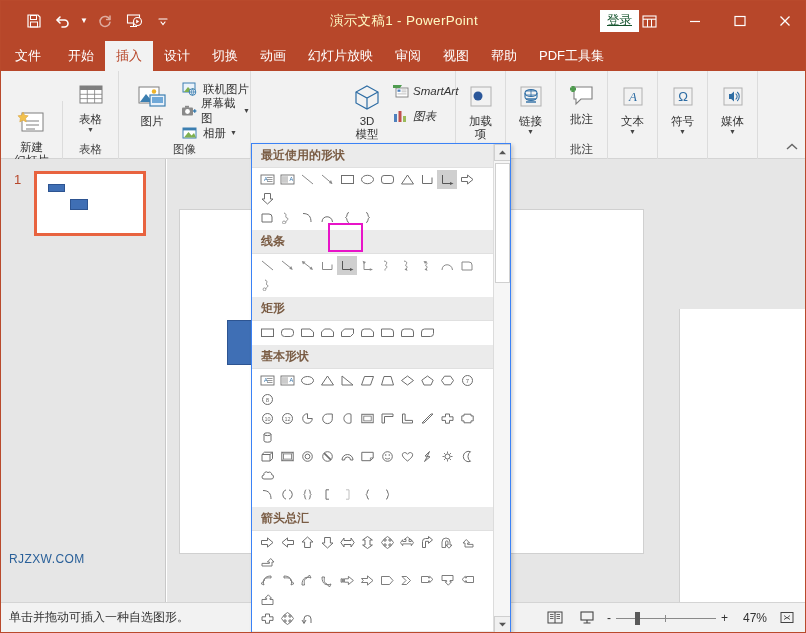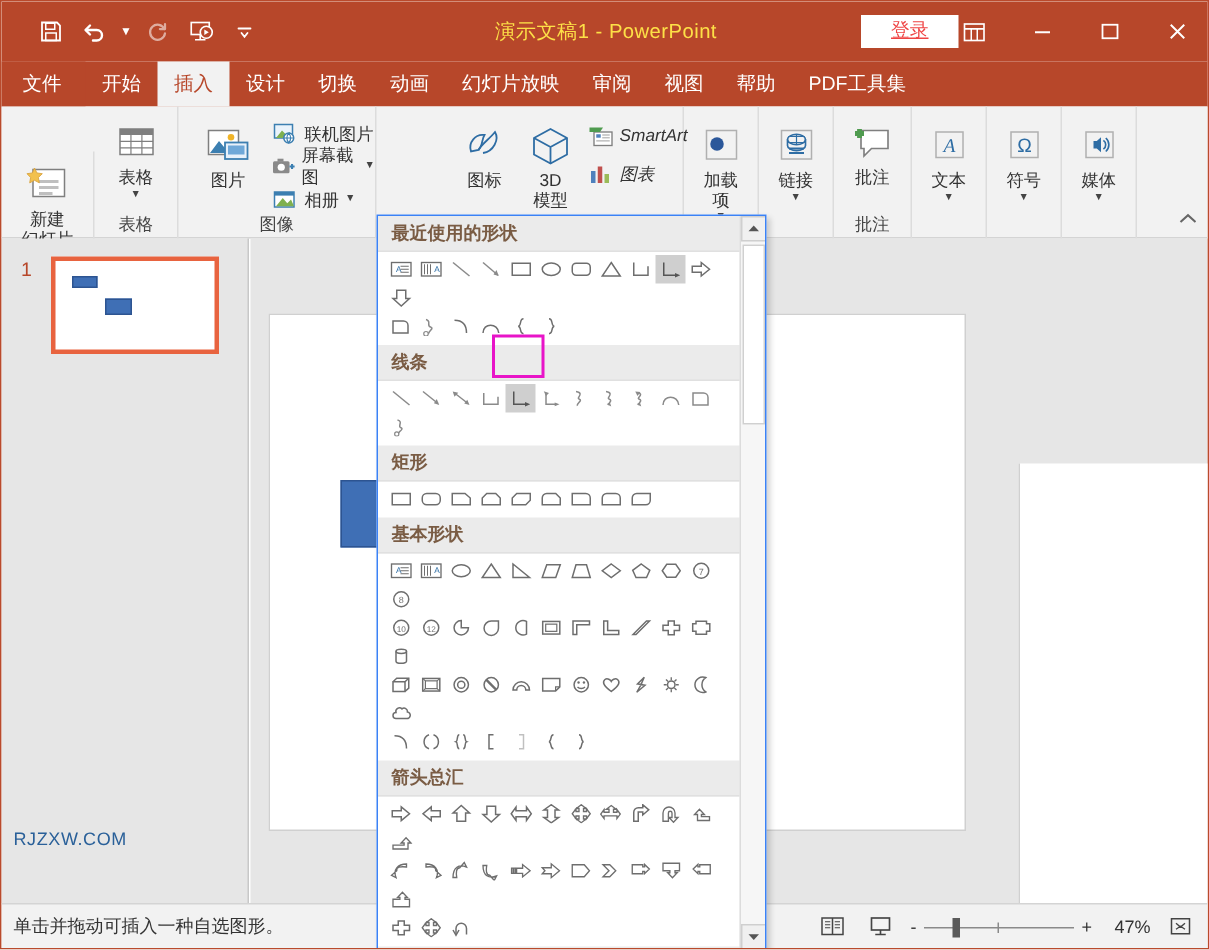--- a/index.html
+++ b/index.html
@@ -28,27 +28,27 @@
   .qat-btn {
     width: 26px; height: 24px;
     display: flex; align-items: center; justify-content: center;
     color: #fff;
   }
   .qat-btn svg { display: block; }
   .qat-caret { font-size: 8px; line-height: 1; color: #fff; width: 10px; text-align: center;}
   .doc-title {
     position: absolute; left: 0; top: 0; width: 806px; height: 40px;
     display: flex; align-items: center; justify-content: center;
-    font-size: 13.5px; color: #fde047; letter-spacing: .3px;
+    font-size: 13.5px; color: #fef9c3; letter-spacing: .3px;
     pointer-events: none;
   }
   .signin {
     position: absolute; right: 168px; top: 9px;
-    background: #fff; color: #ef4444;
-    font-size: 12.5px; padding: 3px 20px 4px;
+    background: #fff; color: #14532d;
+    font-size: 12.5px; padding: 3px 7px 4px;
     line-height: 1.2;
   }
   .signin u { text-decoration: underline; }
   .winbtns { position: absolute; right: 0; top: 0; height: 40px; display: flex; }
   .winbtn {
     width: 45px; height: 40px; display: flex; align-items: center; justify-content: center;
     color: #fff;
   }
 
   
@@ -362,29 +362,20 @@
           <span>相册</span>
           <span class="caretdown">▼</span>
         </div>
       </div>
       <div class="rgroup-label">图像</div>
     </div>
 
     <div class="rgroup" style="left:250px; width:205px;">
       <div class="magenta-box" style="left:253px; top:112px; width:44px; height:25px;"></div>
 
-      <div class="bigbtn" style="position:absolute;left:52px;top:6px;width:40px;">
-        <div class="ico">
-          <svg width="30" height="28" viewBox="0 0 30 28">
-              <path d="M6 17 C4 11 9 5 15 6 C13 9 14 13 11 16 z" fill="none" stroke="#2e6da4" stroke-width="1.2"></path>
-              <path d="M11 16 C13 12 18 9 22 4 C25 9 21 17 14 18" fill="none" stroke="#2e6da4" stroke-width="1.2"></path>
-            </svg>
-        </div>
-        <div class="lbl">图标</div>
-      </div>
 
       <div class="bigbtn" style="position:absolute;left:94px;top:6px;width:44px;">
         <div class="ico">
           <svg width="30" height="28" viewBox="0 0 30 28">
               <path d="M15 2 L26 8 L26 19 L15 25 L4 19 L4 8 z" fill="none" stroke="#2e6da4" stroke-width="1.2"></path>
               <path d="M4 8 L15 14 L26 8 M15 14 v11" fill="none" stroke="#2e6da4" stroke-width="1.2"></path>
             </svg>
         </div>
         <div class="lbl">3D
 模型</div>

